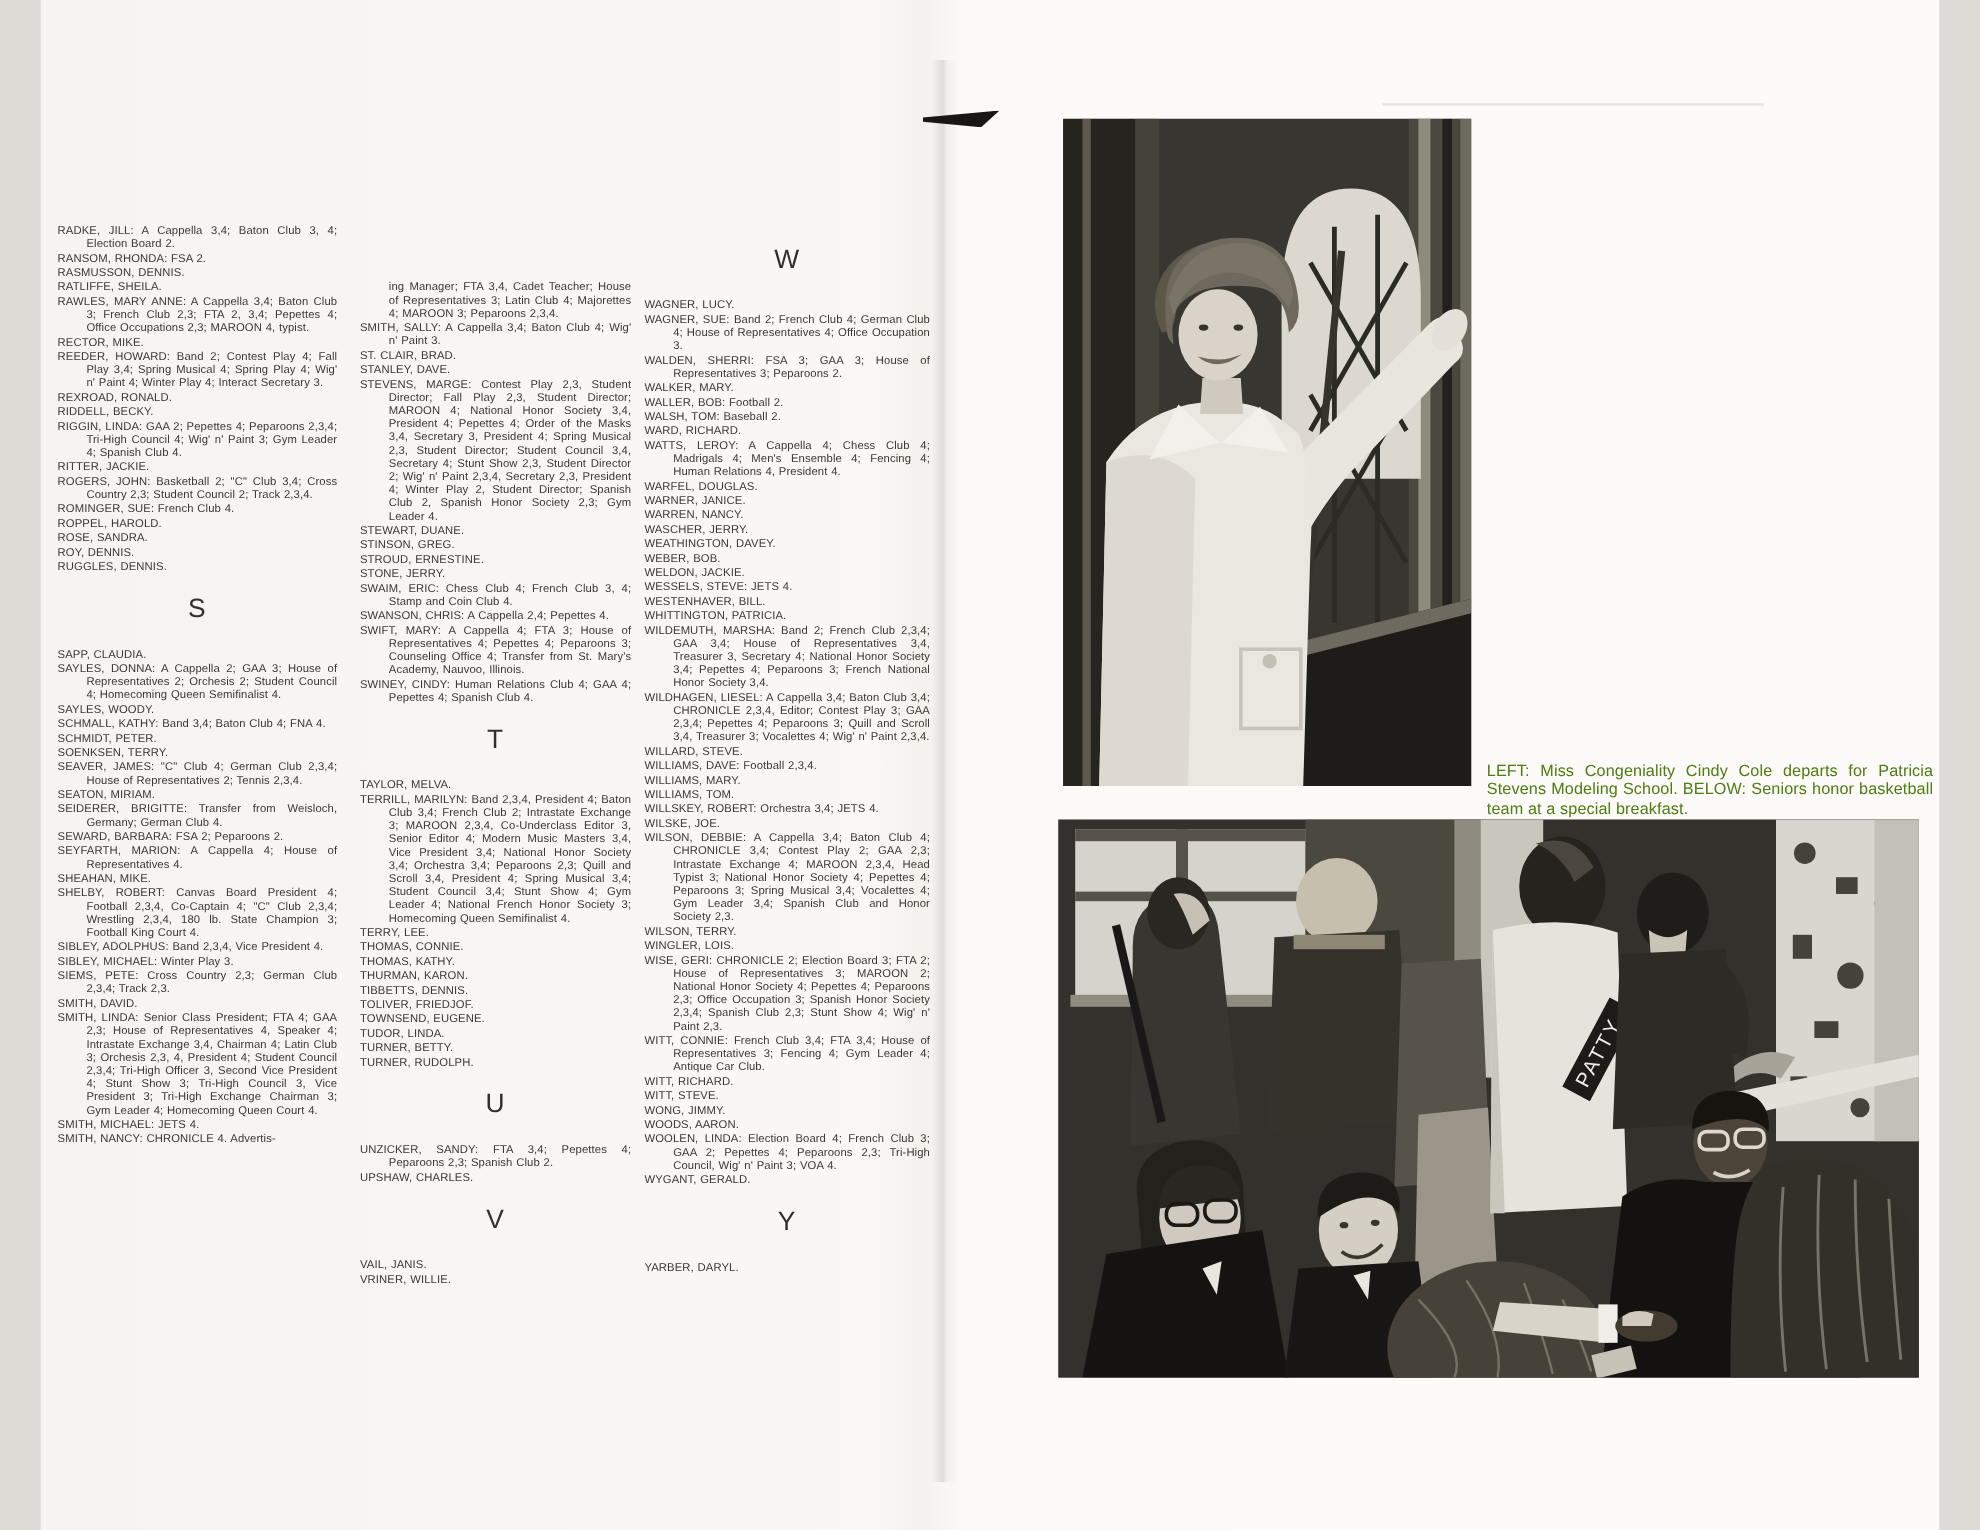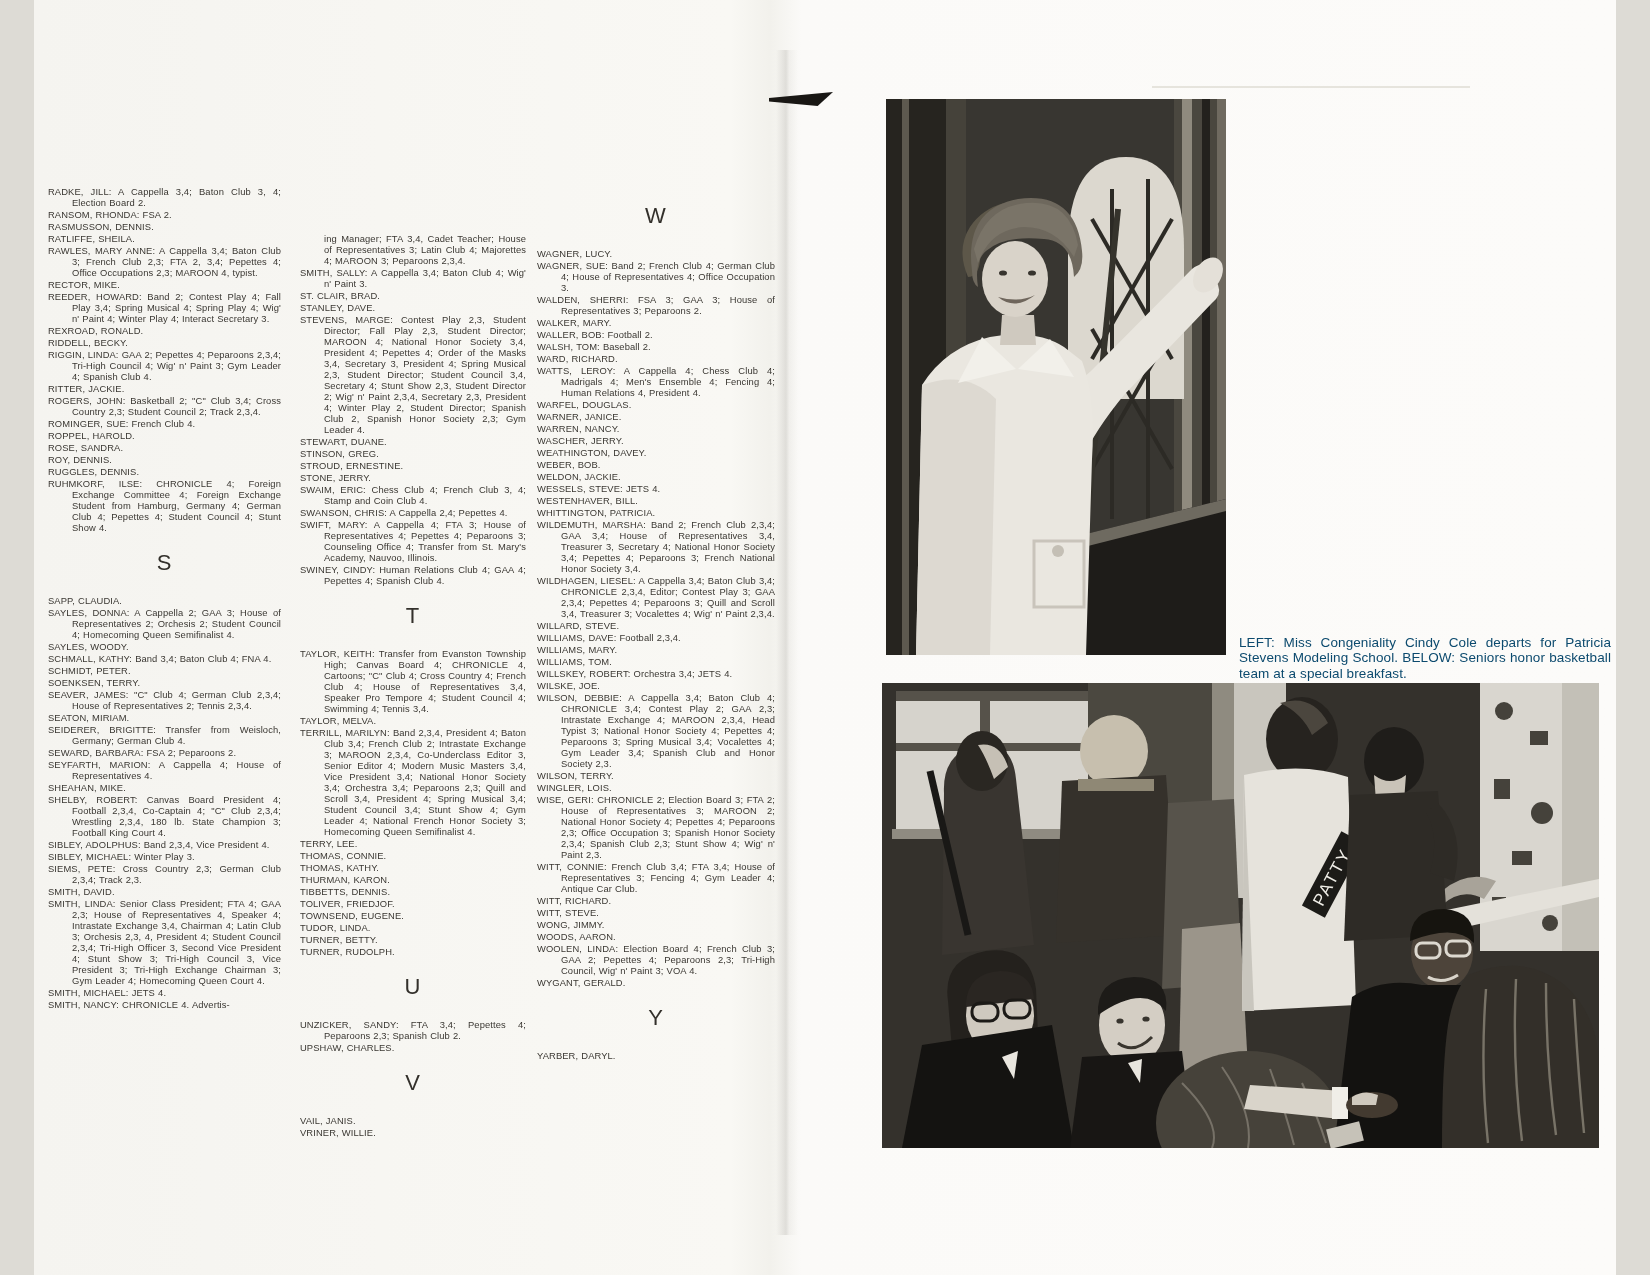--- a/index.html
+++ b/index.html
@@ -20,21 +20,21 @@
   .entry{margin:0 0 1px;padding-left:24px;text-indent:-24px;text-align:justify;}
   .entry.cont{text-indent:0;}
   .letter{font-size:22px;line-height:24px;text-align:center;margin:18px 0 20px;color:#33302b;letter-spacing:1px;}
 
   .photo{position:absolute;background:#2e2c29;}
   .photo svg{display:block;width:100%;height:100%;}
   #photo-top{left:852px;top:99px;width:340px;height:556px;}
   #photo-bottom{left:848px;top:683px;width:717px;height:465px;}
 
   .caption{position:absolute;left:1205px;top:621px;width:372px;font-size:13.5px;line-height:15.9px;
-           text-align:justify;color:#0c4a6e;letter-spacing:.1px;}
+           text-align:justify;color:#4d7c0f;letter-spacing:.1px;}
 </style>
 </head>
 <body>
 
 <div class="sheet">
   <div class="tint"></div>
   <div class="crease"></div>
   <div class="wedge"></div>
   <div class="edge-top"></div>
   <div class="edge-right"></div>
@@ -50,21 +50,20 @@
       <p class="entry">REXROAD, RONALD.</p>
       <p class="entry">RIDDELL, BECKY.</p>
       <p class="entry">RIGGIN, LINDA: GAA 2; Pepettes 4; Peparoons 2,3,4; Tri-High Council 4; Wig' n' Paint 3; Gym Leader 4; Spanish Club 4.</p>
       <p class="entry">RITTER, JACKIE.</p>
       <p class="entry">ROGERS, JOHN: Basketball 2; "C" Club 3,4; Cross Country 2,3; Student Council 2; Track 2,3,4.</p>
       <p class="entry">ROMINGER, SUE: French Club 4.</p>
       <p class="entry">ROPPEL, HAROLD.</p>
       <p class="entry">ROSE, SANDRA.</p>
       <p class="entry">ROY, DENNIS.</p>
       <p class="entry">RUGGLES, DENNIS.</p>
-      <p class="entry">RUHMKORF, ILSE: CHRONICLE 4; Foreign Exchange Committee 4; Foreign Exchange Student from Hamburg, Germany 4; German Club 4; Pepettes 4; Student Council 4; Stunt Show 4.</p>
       <div class="letter">S</div>
       <p class="entry">SAPP, CLAUDIA.</p>
       <p class="entry">SAYLES, DONNA: A Cappella 2; GAA 3; House of Representatives 2; Orchesis 2; Student Council 4; Homecoming Queen Semifinalist 4.</p>
       <p class="entry">SAYLES, WOODY.</p>
       <p class="entry">SCHMALL, KATHY: Band 3,4; Baton Club 4; FNA 4.</p>
       <p class="entry">SCHMIDT, PETER.</p>
       <p class="entry">SOENKSEN, TERRY.</p>
       <p class="entry">SEAVER, JAMES: "C" Club 4; German Club 2,3,4; House of Representatives 2; Tennis 2,3,4.</p>
       <p class="entry">SEATON, MIRIAM.</p>
       <p class="entry">SEIDERER, BRIGITTE: Transfer from Weisloch, Germany; German Club 4.</p>
@@ -88,21 +87,20 @@
       <p class="entry">STEVENS, MARGE: Contest Play 2,3, Student Director; Fall Play 2,3, Student Director; MAROON 4; National Honor Society 3,4, President 4; Pepettes 4; Order of the Masks 3,4, Secretary 3, President 4; Spring Musical 2,3, Student Director; Student Council 3,4, Secretary 4; Stunt Show 2,3, Student Director 2; Wig' n' Paint 2,3,4, Secretary 2,3, President 4; Winter Play 2, Student Director; Spanish Club 2, Spanish Honor Society 2,3; Gym Leader 4.</p>
       <p class="entry">STEWART, DUANE.</p>
       <p class="entry">STINSON, GREG.</p>
       <p class="entry">STROUD, ERNESTINE.</p>
       <p class="entry">STONE, JERRY.</p>
       <p class="entry">SWAIM, ERIC: Chess Club 4; French Club 3, 4; Stamp and Coin Club 4.</p>
       <p class="entry">SWANSON, CHRIS: A Cappella 2,4; Pepettes 4.</p>
       <p class="entry">SWIFT, MARY: A Cappella 4; FTA 3; House of Representatives 4; Pepettes 4; Peparoons 3; Counseling Office 4; Transfer from St. Mary's Academy, Nauvoo, Illinois.</p>
       <p class="entry">SWINEY, CINDY: Human Relations Club 4; GAA 4; Pepettes 4; Spanish Club 4.</p>
       <div class="letter">T</div>
-      <p class="entry">TAYLOR, KEITH: Transfer from Evanston Township High; Canvas Board 4; CHRONICLE 4, Cartoons; "C" Club 4; Cross Country 4; French Club 4; House of Representatives 3,4, Speaker Pro Tempore 4; Student Council 4; Swimming 4; Tennis 3,4.</p>
       <p class="entry">TAYLOR, MELVA.</p>
       <p class="entry">TERRILL, MARILYN: Band 2,3,4, President 4; Baton Club 3,4; French Club 2; Intrastate Exchange 3; MAROON 2,3,4, Co-Underclass Editor 3, Senior Editor 4; Modern Music Masters 3,4, Vice President 3,4; National Honor Society 3,4; Orchestra 3,4; Peparoons 2,3; Quill and Scroll 3,4, President 4; Spring Musical 3,4; Student Council 3,4; Stunt Show 4; Gym Leader 4; National French Honor Society 3; Homecoming Queen Semifinalist 4.</p>
       <p class="entry">TERRY, LEE.</p>
       <p class="entry">THOMAS, CONNIE.</p>
       <p class="entry">THOMAS, KATHY.</p>
       <p class="entry">THURMAN, KARON.</p>
       <p class="entry">TIBBETTS, DENNIS.</p>
       <p class="entry">TOLIVER, FRIEDJOF.</p>
       <p class="entry">TOWNSEND, EUGENE.</p>
       <p class="entry">TUDOR, LINDA.</p>

